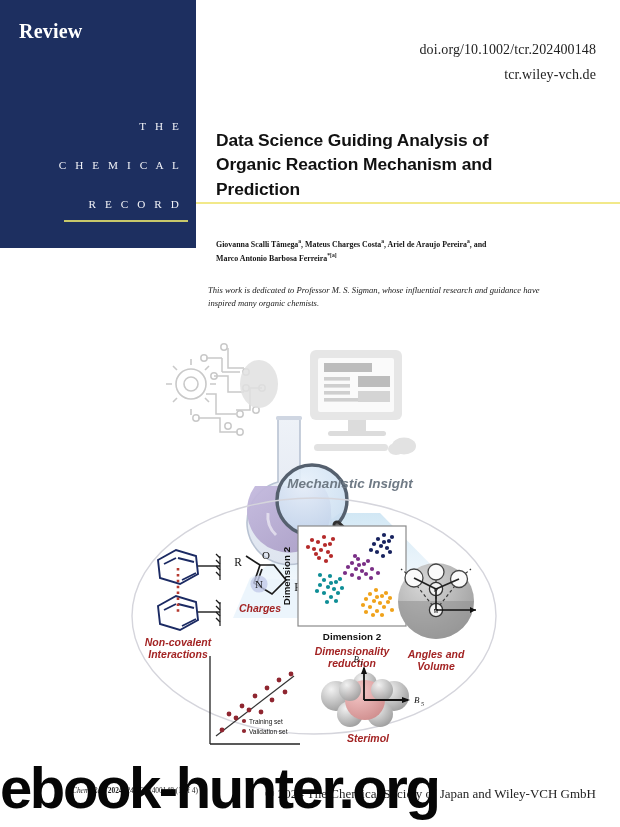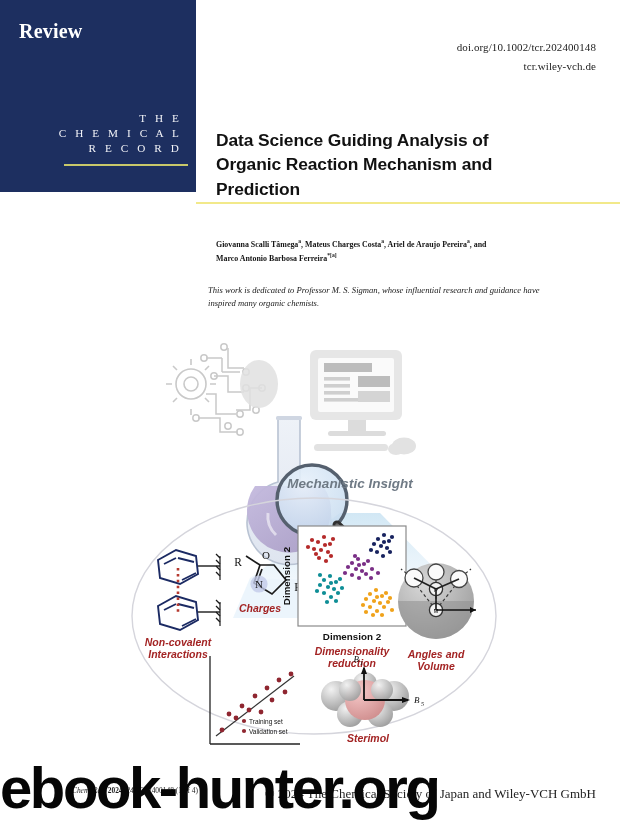--- a/index.html
+++ b/index.html
@@ -16,21 +16,21 @@
     font-family: "Liberation Serif", serif;
     color: #1a1a1a;
   }
 
   
   .masthead {
     position: absolute;
     left: 0;
     top: 0;
     width: 196px;
-    height: 192px;
+    height: 248px;
     background: #1d2f60;
   }
   .masthead-kicker {
     position: absolute;
     left: 19px;
     top: 20px;
     font-family: "Liberation Serif", serif;
     font-size: 20px;
     font-weight: bold;
     color: #ffffff;
@@ -42,20 +42,21 @@
     bottom: 36px;
     text-align: right;
     color: #f3f4f8;
     font-family: "Liberation Serif", serif;
     line-height: 1.34;
   }
   .journal-logo .ln {
     display: block;
     font-size: 11.2px;
     letter-spacing: 3.1px;
+    margin-top: 24px;
   }
   .logo-underline {
     position: absolute;
     left: 64px;
     bottom: 26px;
     width: 124px;
     height: 1.6px;
     background: #c8c86a;
   }
 
@@ -69,21 +70,21 @@
     background: #f2e98a;
   }
 
   
   .doi-block {
     position: absolute;
     right: 24px;
     top: 38px;
     text-align: right;
     font-family: "Liberation Serif", serif;
-    font-size: 11px;
+    font-size: 14px;
     color: #222222;
     line-height: 1.75;
     letter-spacing: 0.1px;
   }
 
   
   .article-title {
     position: absolute;
     left: 216px;
     top: 116px;

